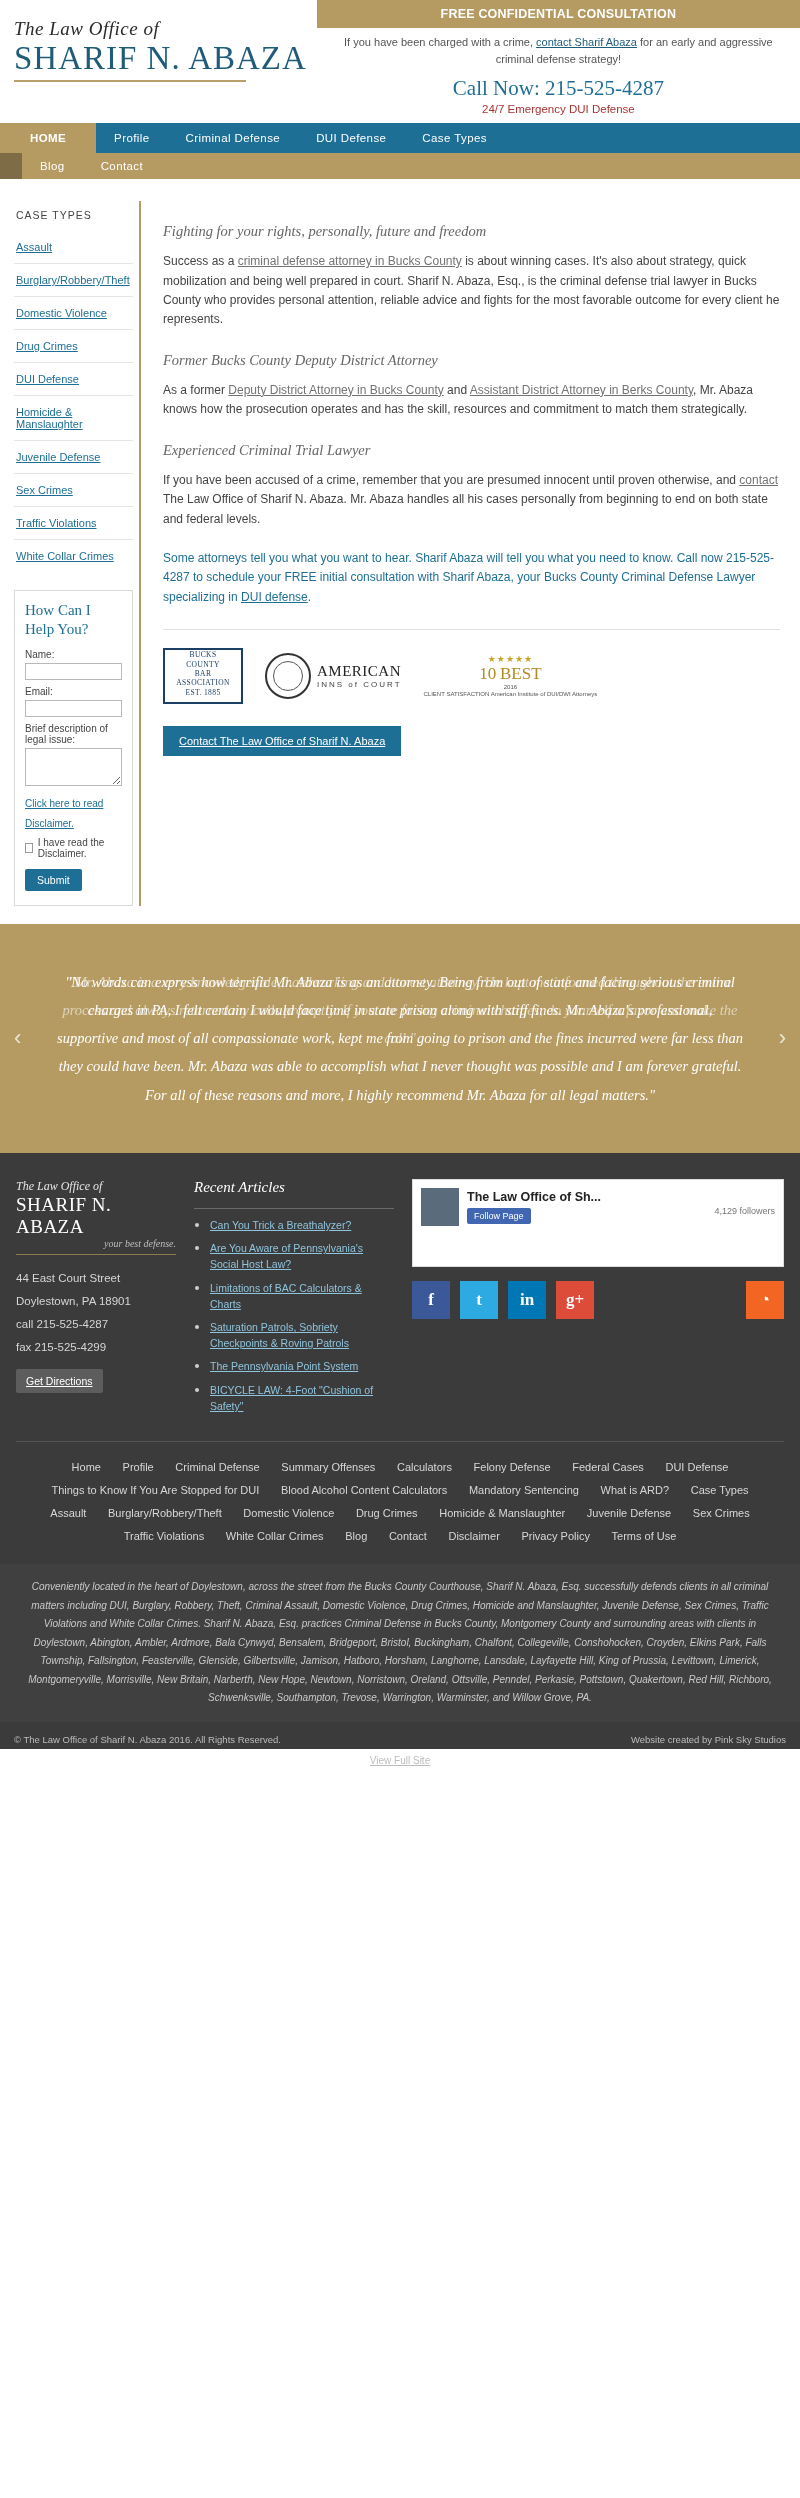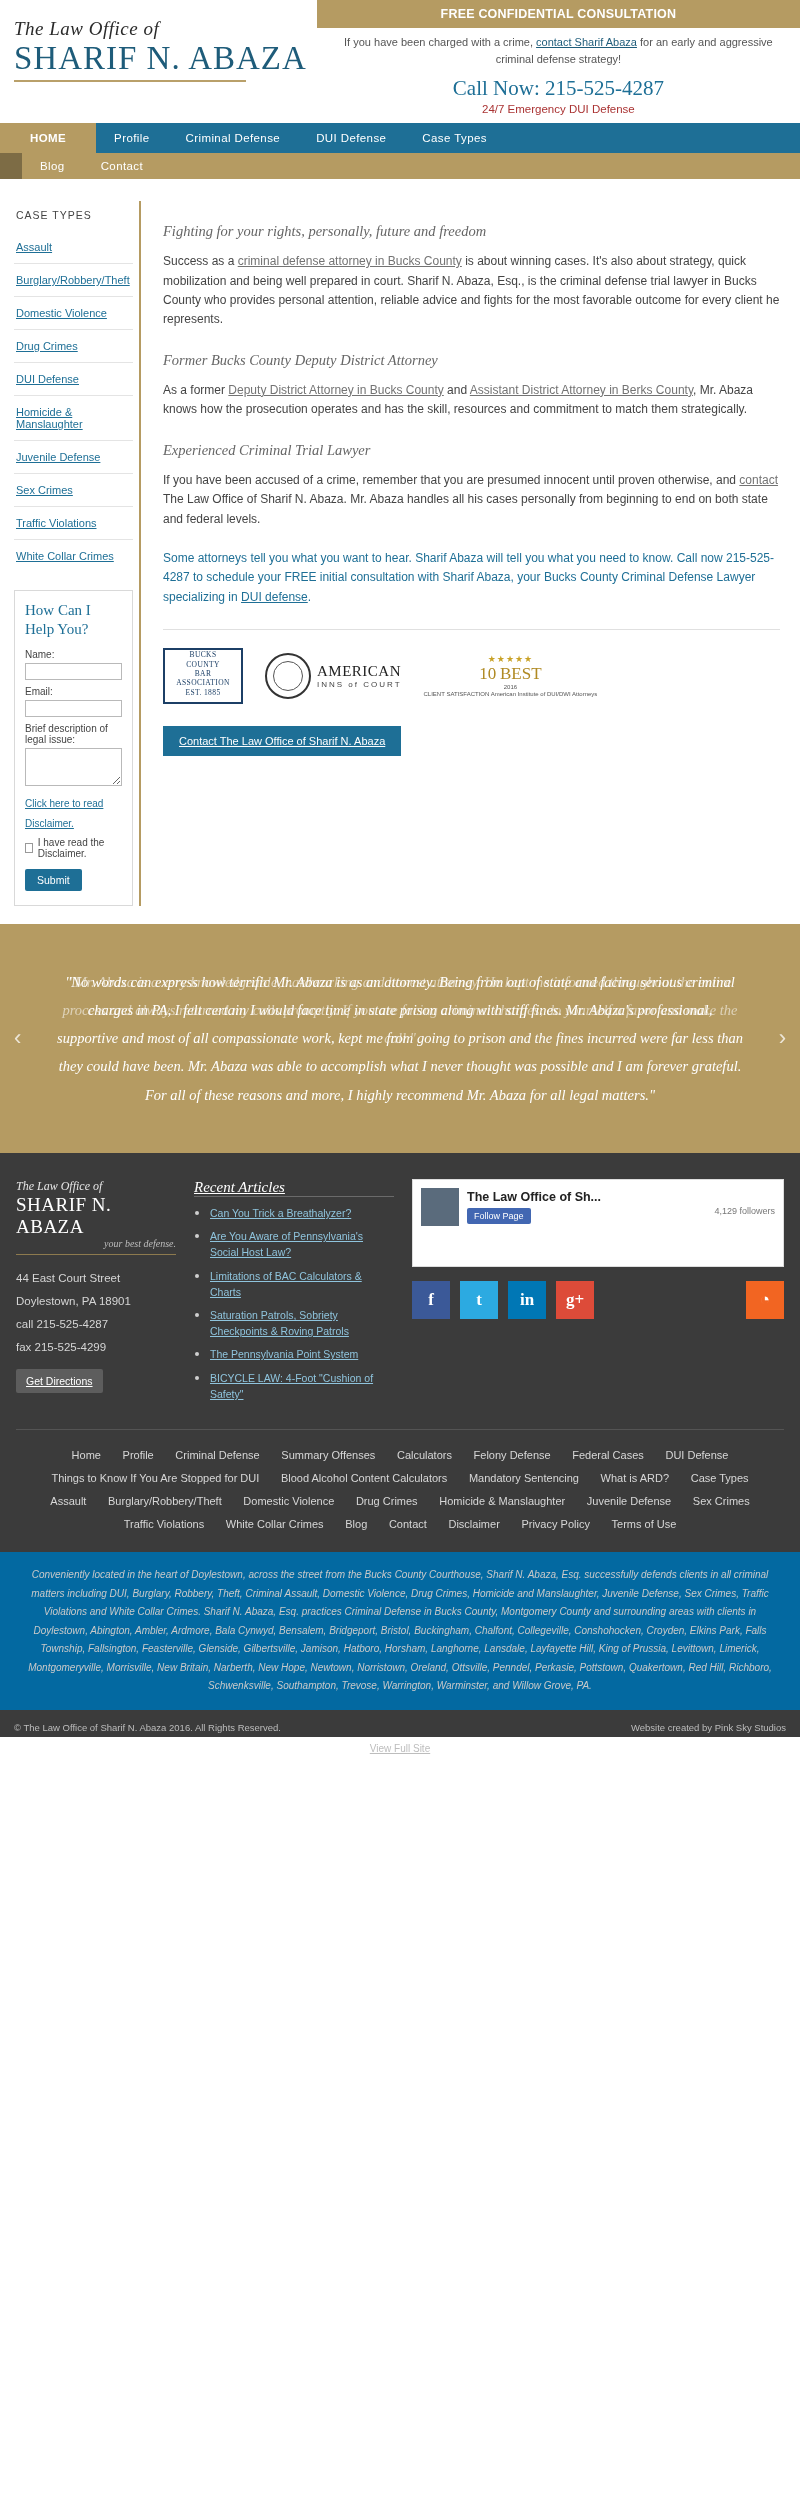--- a/index.html
+++ b/index.html
@@ -181,21 +181,21 @@
   .f-logo-sub { font-family:"Liberation Serif", serif; font-style: italic; font-size: 10px; color:#bdbdbd; text-align:right; }
   .f-rule { height:1px; background:#8d7a4e; margin:5px 0 12px 0; }
   .f-addr { font-size: 11.5px; line-height: 2.0; color: #d5d5d5; }
   .directions-btn {
     display:inline-block; margin-top: 10px; background:#5d5d5d; color:#fff;
     font-size:10.5px; padding:6px 10px; border-radius:2px;
   }
   .fcol2 { flex: 0 0 200px; }
   .recent-title {
     font-family:"Liberation Serif", serif; font-style: italic; font-size: 15px;
-    color:#ffffff; border-bottom:1px solid #6a6a6a; padding-bottom:0; margin-bottom:8px;text-decoration:underline;
+    color:#ffffff; border-bottom:1px solid #6a6a6a; padding-bottom:12px; margin-bottom:8px;
   }
   .recent-list { list-style: disc; padding-left: 16px; }
   .recent-list li { margin: 7px 0; }
   .recent-list a { color: #8fc4dd; font-size: 10.5px; text-decoration: underline; line-height:1.45; }
   .fcol3 { flex: 1; }
   .fb-card { background:#fff; border:1px solid #ddd; height: 88px; position: relative; }
   .fb-head { display:flex; align-items:center; gap:8px; padding:8px; }
   .fb-photo { width:38px; height:38px; background:#5a6b7c; }
   .fb-name { font-family:"Liberation Sans",sans-serif; font-size:12.5px; color:#222; font-weight:bold; white-space:nowrap;}
   .fb-btn { display:inline-block; background:#4267b2; color:#fff; font-size:9px; padding:3px 7px; border-radius:2px; margin-top:4px;}
@@ -208,21 +208,21 @@
   .footer-nav {
     border-top: 1px solid #545454; margin-top: 20px; padding: 14px 10px 6px 10px;
     text-align: center;
   }
   .footer-nav a {
     color: #d7d7d7; font-size: 11px; text-decoration: none; margin: 0 9px;
     line-height: 2.1; white-space: nowrap;
   }
 
   .seo-block {
-    background: #0369a1; color: #c9c9c9; font-size: 10px; line-height: 1.85;
+    background: #404040; color: #c9c9c9; font-size: 10px; line-height: 1.85;
     font-style: italic; padding: 14px 28px; text-align: center;
   }
   .copyright {
     background: #3b3b3b; display: flex; justify-content: space-between;
     font-size: 9.5px; color: #bdbdbd; padding: 12px 14px 4px 14px;
   }
   .copyright .right { text-align: right; }
   .fullsite { text-align: center; font-size: 10px; color: #bdbdbd; padding: 6px 0 14px 0; text-decoration: underline; }
 </style>
 </head>

